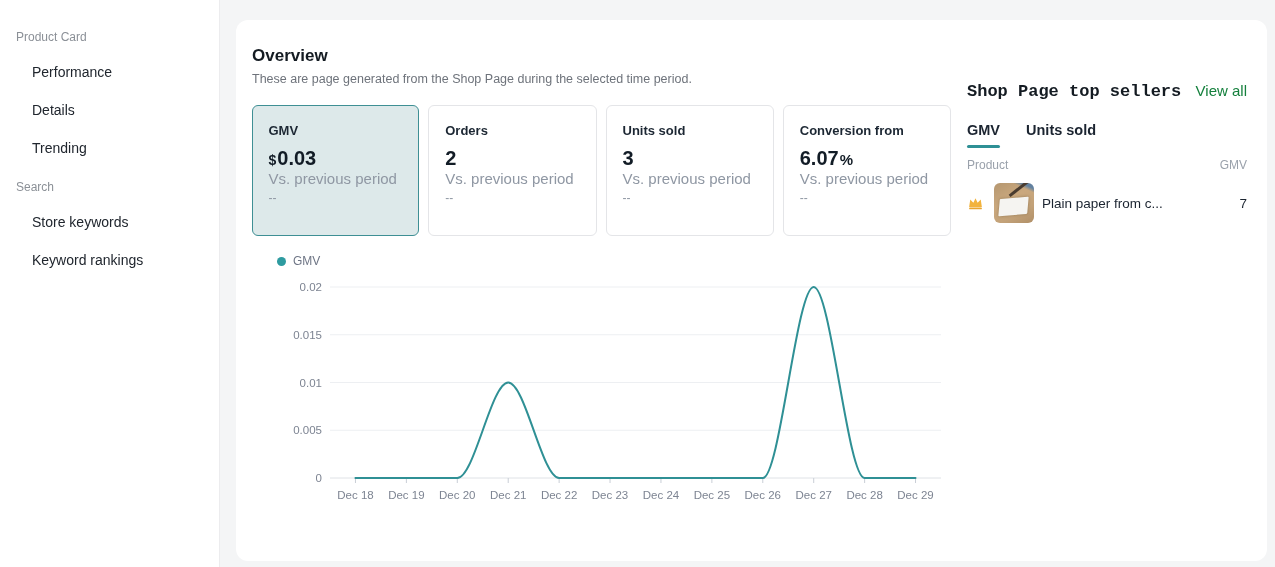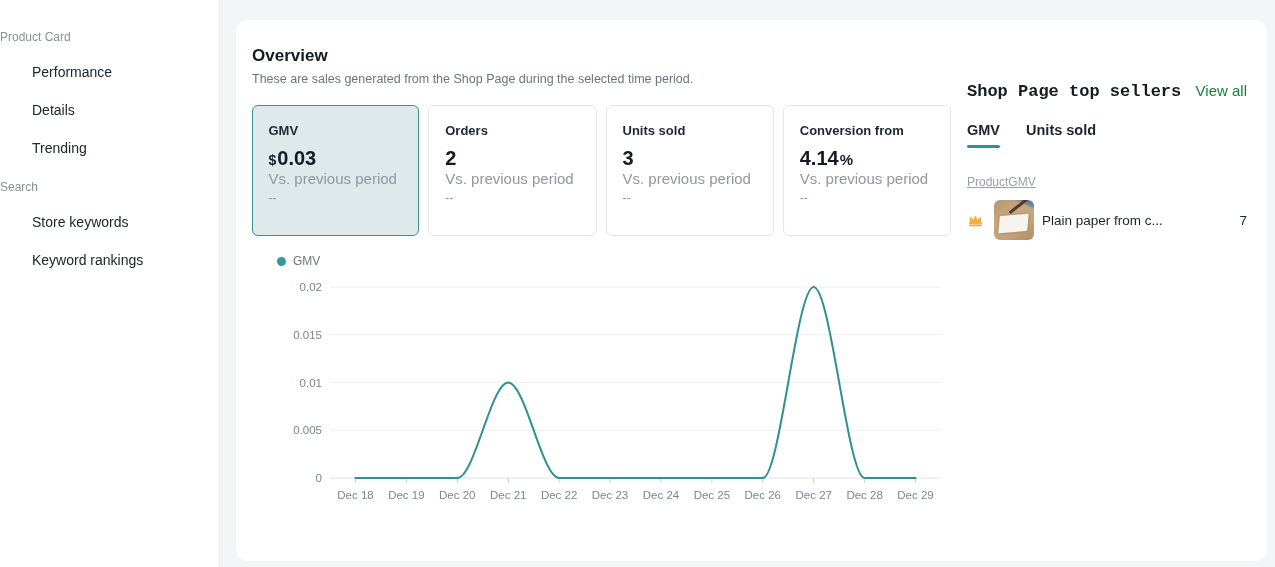--- a/index.html
+++ b/index.html
@@ -3,21 +3,21 @@
 <meta charset="utf-8">
 <style>
   * { margin:0; padding:0; box-sizing:border-box; }
   html,body { width:1275px; height:567px; overflow:hidden; }
   body { font-family:"Liberation Sans","DejaVu Sans",sans-serif; background:#f4f5f6; color:#1b2430; }
 
   .app { width:1275px; height:567px; display:flex; }
 
   
   .sidebar { width:220px; flex-shrink:0; background:#fff; border-right:1px solid #ececee; padding-top:30px; }
-  .side-section-label { padding:0 0 10px; font-size:12px; color:#8b9097; }
+  .side-section-label { padding:0 16px 10px; font-size:12px; color:#8b9097; }
   .side-section { margin-bottom:2px; }
   .side-section + .side-section { margin-top:14px; }
   .side-item { margin:0 8px 2px; padding:10px 24px; font-size:14px; color:#20262e; border-radius:6px; cursor:pointer; }
   .side-item.active { background:#f2f2f4; color:#4d9ba0; }
 
   
   .content { flex:1; padding:20px 8px 6px 16px; min-width:0; }
   .card { background:#fff; border-radius:12px; width:100%; height:100%; display:flex; }
 
   .left-col { flex:1; min-width:0; padding:26px 16px 0 16px; }
@@ -44,21 +44,21 @@
 
   
   .right-col { width:300px; flex-shrink:0; padding:62px 20px 0 0; }
   .ts-header { display:flex; justify-content:space-between; align-items:baseline; }
   .ts-title { font-size:17px; font-weight:700; color:#141b22;font-family:Liberation Mono, monospace; }
   .view-all { font-size:15px; color:#15803d; cursor:pointer; }
   .ts-tabs { display:flex; gap:26px; margin-top:21px; }
   .ts-tab { font-size:14.5px; font-weight:700; color:#1b2430; cursor:pointer; }
   .ts-tab .underline { height:3px; border-radius:2px; background:transparent; margin-top:7px; }
   .ts-tab.active .underline { background:#2f9095; }
-  .ts-cols { display:flex; margin-top:27px; font-size:12px; color:#9aa1ab;text-decoration:underline; }
+  .ts-cols { display:flex; justify-content:space-between; margin-top:10px; font-size:12px; color:#9aa1ab; }
   .ts-row { display:flex; align-items:center; margin-top:11px; cursor:pointer; }
   .crown { width:17px; height:17px; margin-right:10px; flex-shrink:0; display:flex; align-items:center; }
   .thumb { width:40px; height:40px; border-radius:6px; margin-right:8px; position:relative; overflow:hidden; flex-shrink:0;
            background:
              linear-gradient(205deg, #5e7da0 0%, #64829f 10%, rgba(0,0,0,0) 17%),
              linear-gradient(150deg, #b59770 0%, #caa87e 40%, #c3a279 70%, #b08f67 100%); }
   .thumb .paper { position:absolute; left:5px; top:15px; width:29px; height:17px; background:#f5f4f1;
                   transform:rotate(-5deg) skewX(-10deg); border-radius:1px; box-shadow:0 0 3px rgba(90,70,40,.45); }
   .thumb .pen { position:absolute; top:-3px; right:3px; width:2.5px; height:27px; background:#4a3c30;
                 transform:rotate(52deg); transform-origin:top right; }
@@ -82,21 +82,21 @@
         <div class="side-item">Store keywords</div>
         <div class="side-item">Keyword rankings</div>
       </div>
     </aside>
 
   <main class="content">
     <div class="card">
 
       <section class="left-col">
         <h2 class="overview-title">Overview</h2>
-        <p class="overview-subtitle">These are sales generated from the Shop Page during the selected time period.</p>
+        <p class="overview-subtitle">These are page generated from the Shop Page during the selected time period.</p>
 
         <div class="metrics-row" id="metrics-row">
             <div class="metric-card selected">
               <div class="metric-label">GMV</div>
               <div class="metric-value"><span class="prefix">$</span><span>0.03</span></div>
               <div class="metric-compare">Vs. previous period</div>
               <div class="metric-delta">--</div>
             </div>
             <div class="metric-card">
               <div class="metric-label">Orders</div>
@@ -105,21 +105,21 @@
               <div class="metric-delta">--</div>
             </div>
             <div class="metric-card">
               <div class="metric-label">Units sold</div>
               <div class="metric-value"><span>3</span></div>
               <div class="metric-compare">Vs. previous period</div>
               <div class="metric-delta">--</div>
             </div>
             <div class="metric-card">
               <div class="metric-label">Conversion from</div>
-              <div class="metric-value"><span>4.14</span><span class="suffix">%</span></div>
+              <div class="metric-value"><span>6.07</span><span class="suffix">%</span></div>
               <div class="metric-compare">Vs. previous period</div>
               <div class="metric-delta">--</div>
             </div>
           </div>
 
         <div class="legend-row">
           <span class="legend-dot" id="legend-dot" style="background: rgb(46, 155, 160);"></span>
           <span class="legend-label">GMV</span>
         </div>
 

